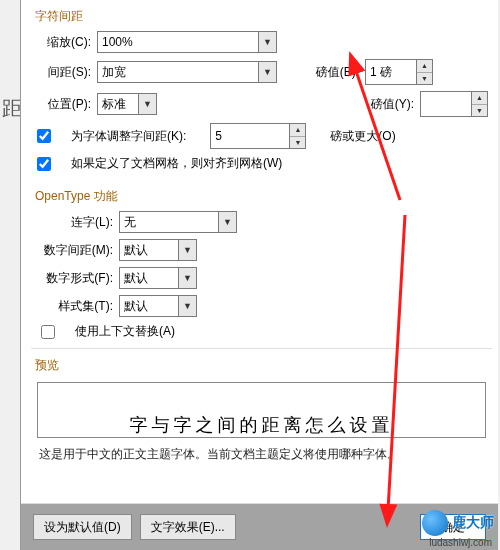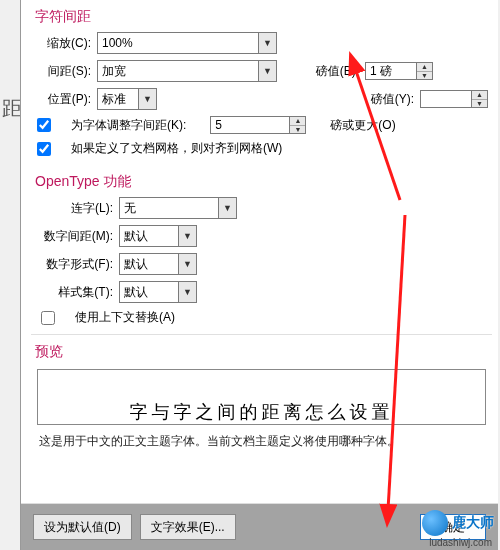--- a/index.html
+++ b/index.html
@@ -25,22 +25,22 @@
     position: absolute;
     left: 20px;
     top: 0;
     width: 478px;
     height: 550px;
     background: #fff;
     border-left: 1px solid #999;
     padding: 4px 10px 0 14px;
   }
   .section-title {
-    font-size: 14px;
-    color: #be185d;
+    font-size: 12px;
+    color: #a16207;
     margin: 4px 0 6px 0;
   }
   .row {
     display: flex;
     align-items: center;
     margin: 6px 0;
     gap: 6px;
   }
   .lbl {
     min-width: 56px;
@@ -77,21 +77,21 @@
     align-items: center;
     justify-content: center;
     font-size: 9px;
     color: #333;
     pointer-events: none;
   }
   .spinner {
     position: relative;
     display: inline-flex;
     align-items: stretch;
-    height: 18px;
+    height: 26px;
   }
   .spinner input {
     border: 1px solid #7a7a7a;
     width: 52px;
     padding: 2px 4px;
     font-size: 12px;
   }
   .spinner .btns {
     display: flex;
     flex-direction: column;

